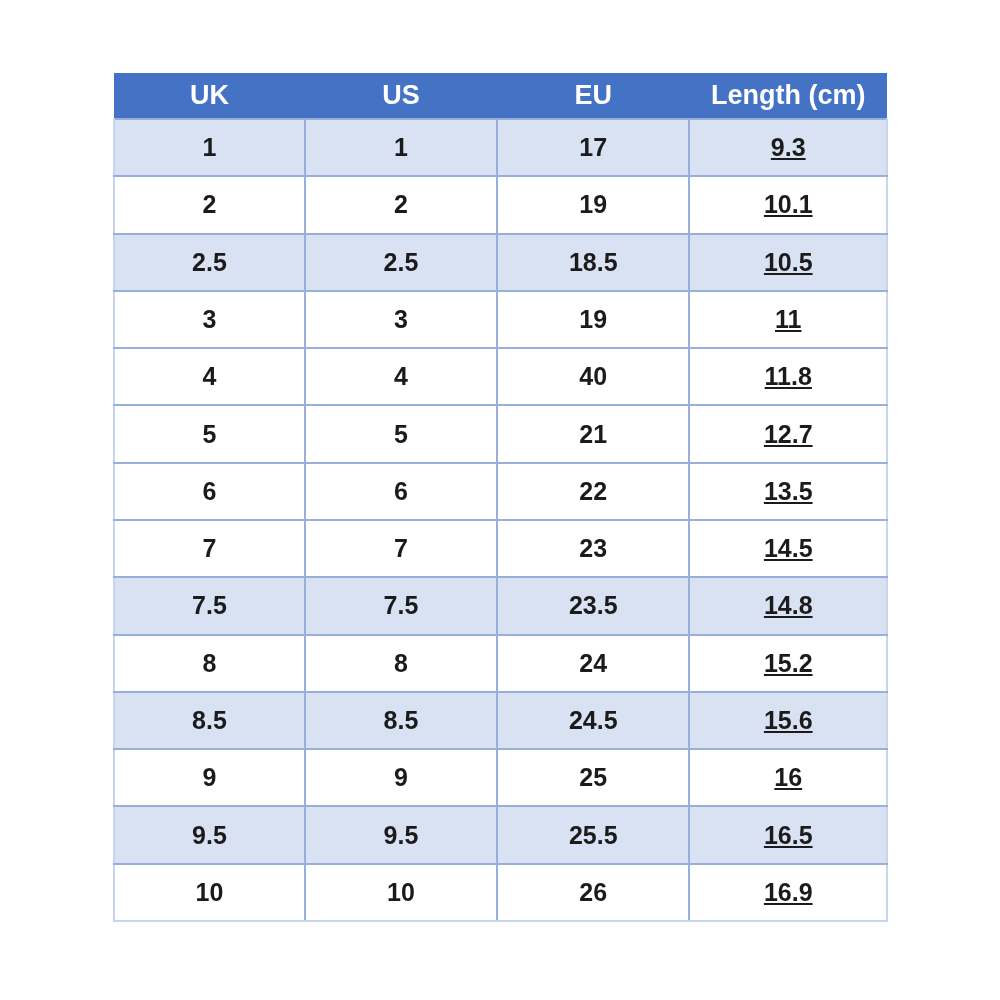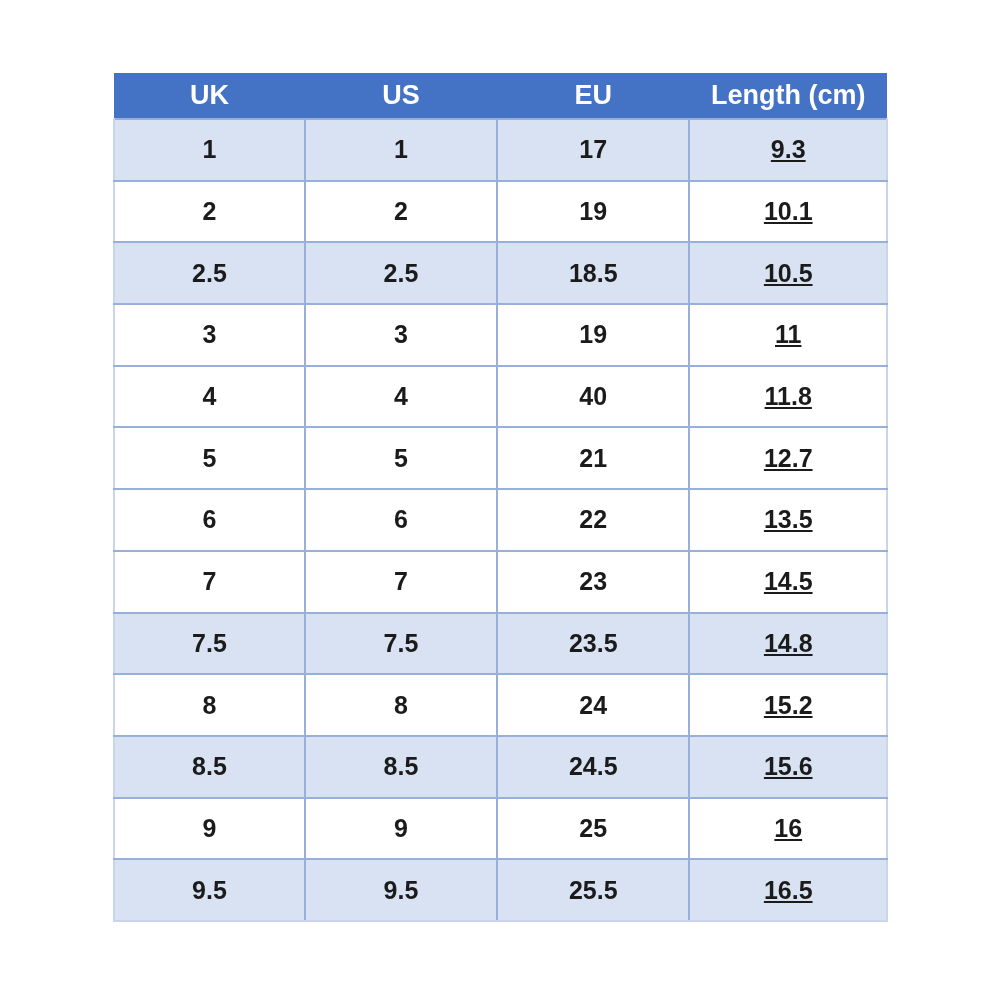--- a/index.html
+++ b/index.html
@@ -150,15 +150,21 @@
           <td>9</td>
           <td>25</td>
           <td>16</td>
         </tr>
         <tr class="shaded">
           <td>9.5</td>
           <td>9.5</td>
           <td>25.5</td>
           <td>16.5</td>
         </tr>
+        <tr>
+          <td>10</td>
+          <td>10</td>
+          <td>26</td>
+          <td>16.9</td>
+        </tr>
       </tbody>
   </table>
 </div>
 
 </body></html>

